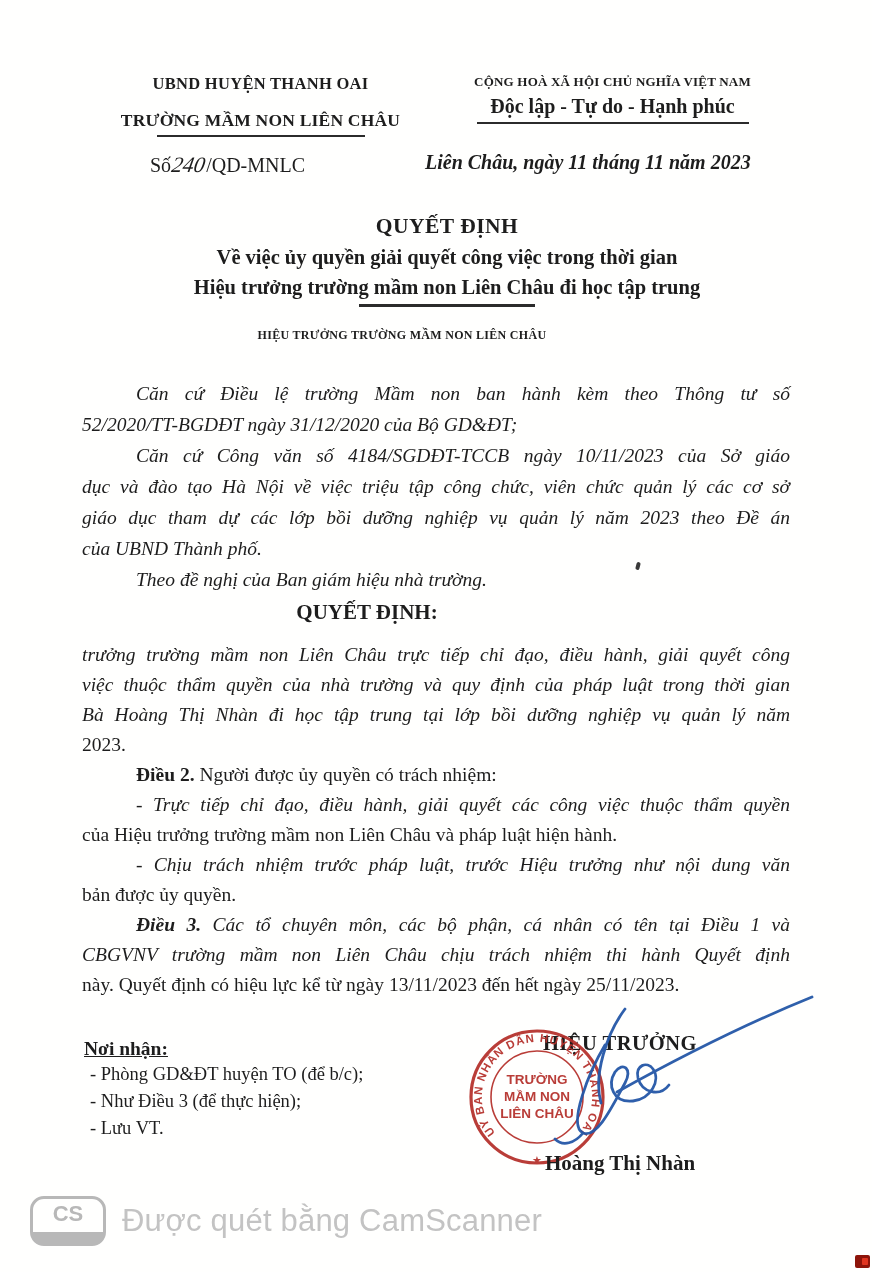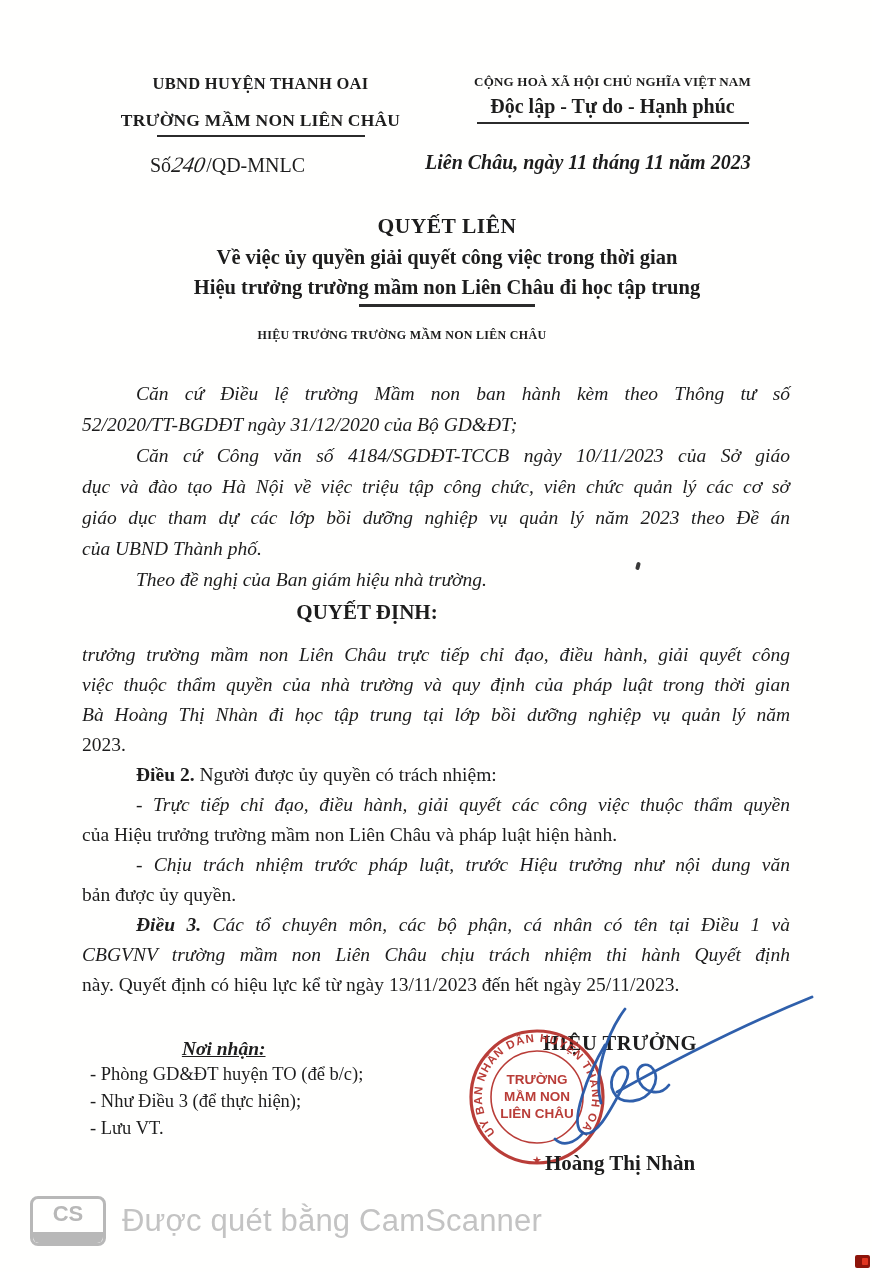--- a/index.html
+++ b/index.html
@@ -35,34 +35,34 @@
             font-size:19.5px;line-height:30px;}
   .line{white-space:normal;}
   .j{text-align:justify;text-align-last:justify;font-style:italic;}
   .ind{text-indent:54px;}
   .lead{font-weight:bold;}
   .decree-heading{position:absolute;left:82px;top:600px;width:710px;text-align:center;
                   font-weight:bold;font-size:21px;transform:translateX(-70px);}
 
   
   .recipients{position:absolute;left:84px;top:1038px;font-size:18.5px;}
-  .recip-title{font-weight:bold;font-style:italic;text-decoration:underline;font-size:19.5px;text-align:center;}
+  .recip-title{font-weight:bold;text-decoration:underline;font-size:19.5px;}
   .recip-item{margin-top:2px;line-height:25px;margin-left:6px;}
 
   .sign-role{position:absolute;left:470px;top:1032px;width:300px;text-align:center;
              font-weight:bold;font-size:20.5px;letter-spacing:.5px;}
   .sign-name{position:absolute;left:470px;top:1128px;width:300px;text-align:center;
              font-weight:bold;font-size:21px;margin-top:23px;}
   .stamp{position:absolute;left:452px;top:1012px;opacity:.94;}
   .sig{position:absolute;left:455px;top:975px;}
 
   
   .watermark{position:absolute;left:30px;top:1196px;display:flex;align-items:center;
              font-family:"Liberation Sans",sans-serif;}
-  .cs-badge{position:relative;width:76px;height:50px;border:3px solid #b8b8b8;border-radius:8px;box-sizing:border-box;}
+  .cs-badge{position:relative;width:76px;height:50px;border:3px solid #b8b8b8;border-radius:14px;box-sizing:border-box;}
   .cs-badge-label{display:block;text-align:center;font-size:22px;font-weight:bold;color:#b8b8b8;margin-top:3px;line-height:24px;}
   .cs-badge-bar{position:absolute;bottom:0;left:0;right:0;height:11px;background:#b8b8b8;border-radius:0 0 6px 6px;}
   .wm-text{margin-left:16px;font-size:31px;font-weight:500;color:#c3c3c3;letter-spacing:.2px;}
 
   
   .corner-blob{position:absolute;left:855px;top:1255px;width:15px;height:13px;background:#8d140a;border-radius:2px;}
   .corner-blob::after{content:"";position:absolute;right:2px;top:3px;width:6px;height:7px;background:#e03520;border-radius:1px;}
   .speck{position:absolute;left:636px;top:562px;width:4px;height:8px;background:#3a3a3a;border-radius:2px;transform:rotate(15deg);}
 </style>
 </head>
@@ -80,21 +80,21 @@
     <div class="l1">CỘNG HOÀ XÃ HỘI CHỦ NGHĨA VIỆT NAM</div>
     <div class="l2">Độc lập - Tự do - Hạnh phúc</div>
     <div class="hdr-underline ul-right"></div>
   </div>
 
   <div class="doc-no"><span>Số</span><span class="hand">240</span><span>/QD-MNLC</span></div>
 
   <div class="place-date">Liên Châu, ngày 11 tháng 11 năm 2023</div>
 
   <div class="title-block">
-    <div class="title-main">QUYẾT LIÊN</div>
+    <div class="title-main">QUYẾT ĐỊNH</div>
     <div class="title-sub">Về việc ủy quyền giải quyết công việc trong thời gian</div>
     <div class="title-sub">Hiệu trưởng trường mầm non Liên Châu đi học tập trung</div>
     <div class="title-underline"></div>
     <div class="issuer">HIỆU TRƯỞNG TRƯỜNG MẦM NON LIÊN CHÂU</div>
   </div>
 
   <div class="preamble">
     <div class="line j ind">Căn cứ Điều lệ trường Mầm non ban hành kèm theo Thông tư số</div>
     <div class="line">52/2020/TT-BGDĐT ngày 31/12/2020 của Bộ GD&amp;ĐT;</div>
     <div class="line j ind">Căn cứ Công văn số 4184/SGDĐT-TCCB ngày 10/11/2023 của Sở giáo</div>

